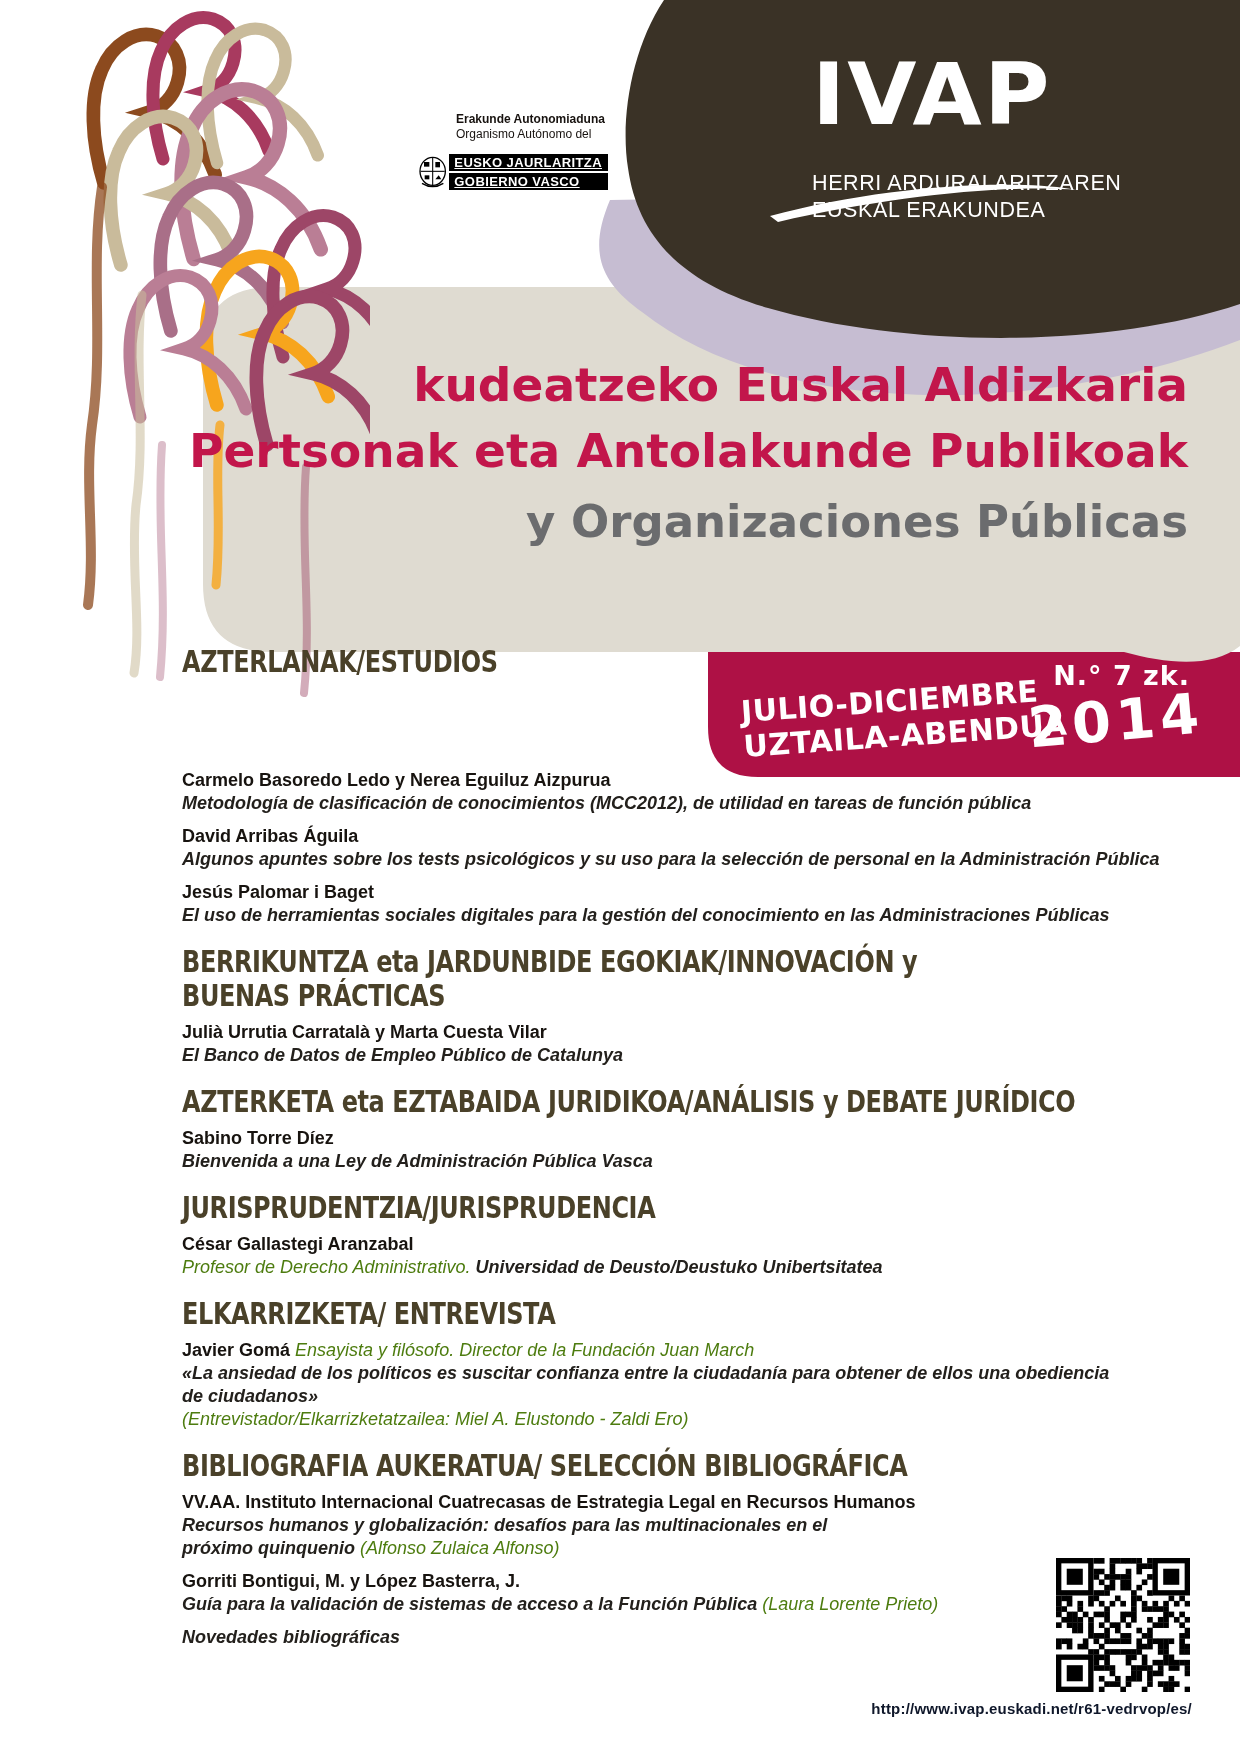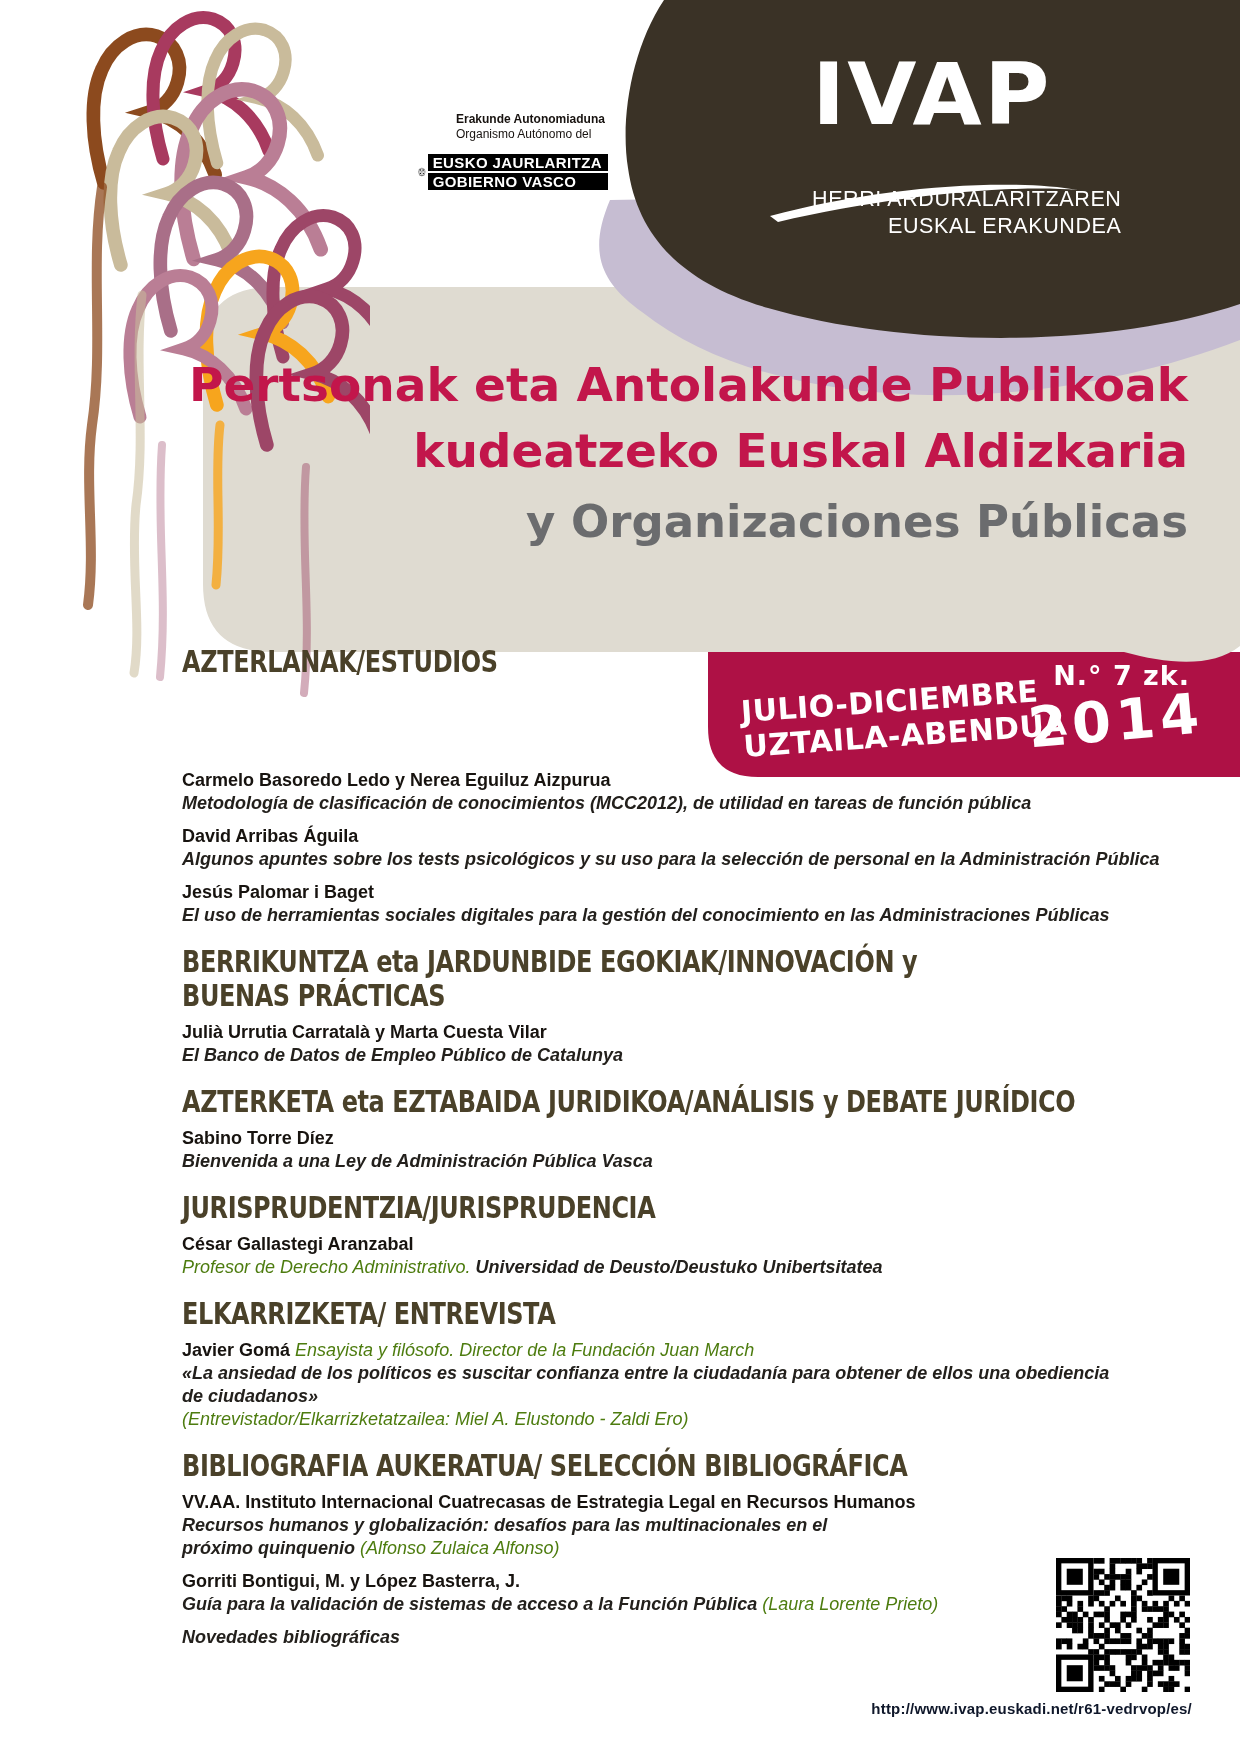--- a/index.html
+++ b/index.html
@@ -10,22 +10,22 @@
   }
   
   #header-art{position:absolute;left:0;top:0;}
   #people-art{position:absolute;left:50px;top:5px;}
   
   .gov{position:absolute;left:418px;top:112px;width:190px;}
   .gov-tagline{margin-left:38px;font-size:12px;line-height:15px;color:#17120f;}
   .gov-tagline .b{font-weight:bold;}
   .gov-row{display:flex;align-items:center;margin-top:5px;}
   .gov-bars{display:flex;flex-direction:column;gap:2px;margin-left:2px;}
-  .gov-bar{background:#000;color:#fff;font-weight:bold;font-size:15px;
-    letter-spacing:.4px;padding:2px 6px 2px 5px;line-height:13px;white-space:nowrap;}
+  .gov-bar{background:#000;color:#fff;font-weight:bold;font-size:13px;
+    letter-spacing:.4px;padding:2px 6px 2px 5px;line-height:13px;white-space:nowrap;text-decoration:underline;}
   
   .ivap{position:absolute;left:812px;top:48px;color:#fff;}
   .ivap-acronym{font-family:"DejaVu Sans",sans-serif;font-weight:bold;font-size:86px;
     line-height:92px;letter-spacing:2px;transform:scaleX(1.04);transform-origin:left;}
   .ivap-name{font-size:21.5px;line-height:27px;letter-spacing:.6px;margin-top:8px;}
   
   .title-eu,.title-es{position:absolute;right:52px;text-align:right;
     font-family:"DejaVu Sans",sans-serif;font-weight:bold;white-space:nowrap;}
   .title-eu{top:352px;font-size:47px;line-height:66px;color:var(--crimson);}
   .title-es{top:490px;font-size:45px;line-height:64px;color:var(--gray);}
@@ -110,29 +110,29 @@
       </svg>
       <div class="gov-bars">
         <div class="gov-bar">EUSKO JAURLARITZA</div>
         <div class="gov-bar">GOBIERNO VASCO</div>
       </div>
     </div>
   </div>
 
   <div class="ivap">
     <div class="ivap-acronym">IVAP</div>
-    <div class="ivap-name" style="margin-top:46px;text-align:right;">
+    <div class="ivap-name" style="margin-top:30px;">
       <div>HERRI ARDURALARITZAREN</div>
       <div>EUSKAL ERAKUNDEA</div>
     </div>
   </div>
 
   <div class="title-eu">
+    <div>kudeatzeko Euskal Aldizkaria</div>
     <div>Pertsonak eta Antolakunde Publikoak</div>
-    <div>kudeatzeko Euskal Aldizkaria</div>
   </div>
   <div class="title-es">
     <div>y Organizaciones Públicas</div>
   </div>
 
   <div class="issue-number">N.° 7 zk.</div>
   <div class="issue-period">
     <div>JULIO-DICIEMBRE</div>
     <div>UZTAILA-ABENDUA</div>
   </div>

